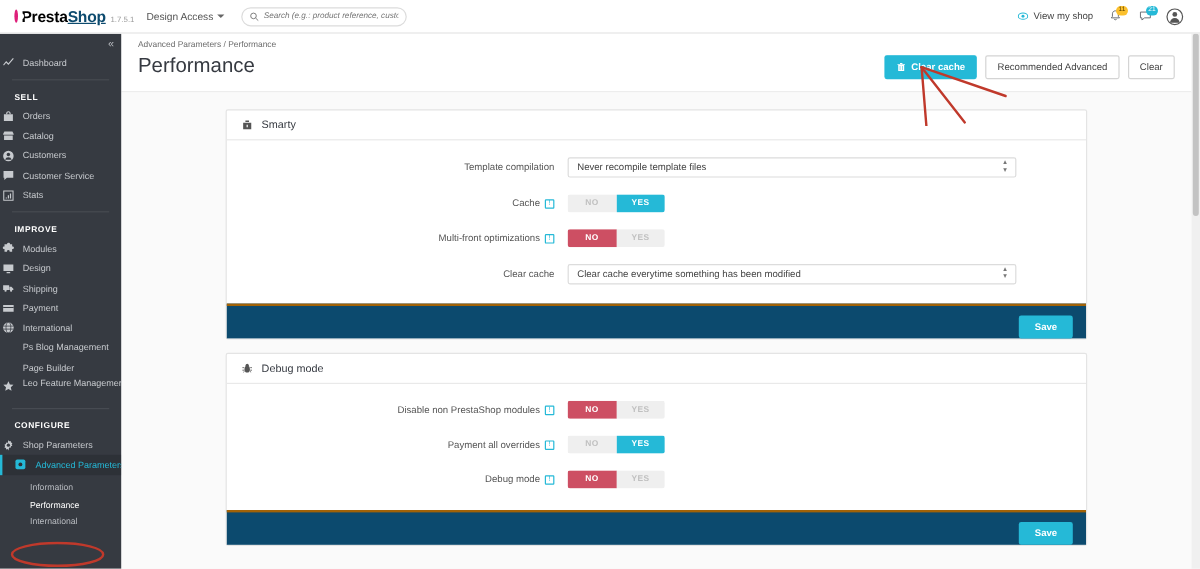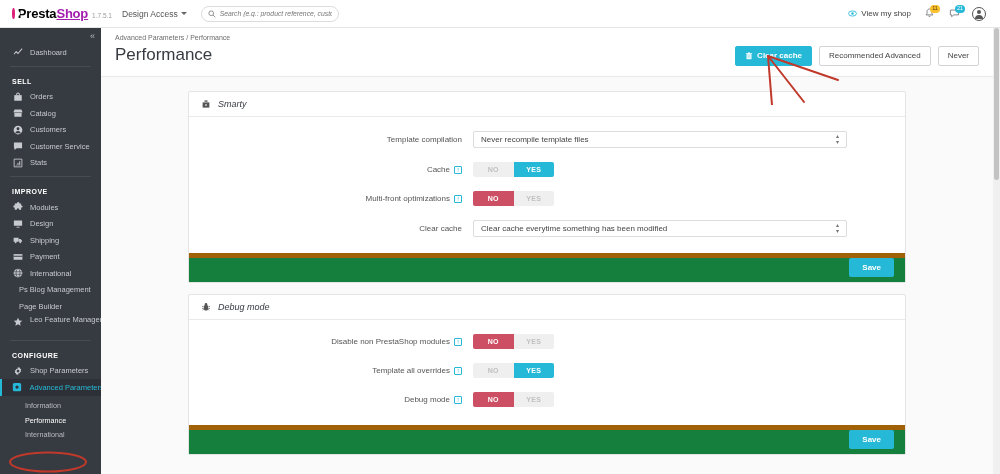--- a/index.html
+++ b/index.html
@@ -20,21 +20,21 @@
   .logo-dot {
     width: 11px; height: 11px; border-radius: 50%;
     background: #de1f7a; position: relative; margin-right: 3px; align-self: center;
   }
   .logo-dot:after {
     content: ""; position: absolute; left: 3px; top: 2.5px;
     width: 5px; height: 5px; background: #fff; border-radius: 50%;
   }
   .logo-text { font-size: 13px; font-weight: bold; letter-spacing: -.2px; }
   .logo-presta { color: #000000; }
-  .logo-shop { color: #a21caf; text-decoration: underline; }
+  .logo-shop { color: #0c4a6e; text-decoration: underline; }
   .version { font-size: 6.5px; color: #9a9a9a; margin-left: 4px; }
   .quick-access {
     font-size: 8.5px; color: #555; margin-left: 10px; cursor: pointer;
     display: flex; align-items: center; gap: 3px;
   }
   .caret-d { width: 0; height: 0; border-left: 3px solid transparent; border-right: 3px solid transparent; border-top: 3.5px solid #666; }
   .search-box {
     margin-left: 14px; width: 138px; height: 16px; border: 1px solid #dcdcdc;
     border-radius: 9px; display: flex; align-items: center; padding: 0 6px; gap: 4px;
     background: #fff;
@@ -69,21 +69,21 @@
   }
 
   
   .sidebar {
     position: absolute; top: 28px; left: 0; width: 101px; height: 446px;
     background: #363a41; overflow: hidden; z-index: 20;
   }
   .collapse-row { height: 16px; display: flex; justify-content: flex-end; padding-right: 7px; align-items: center; }
   .collapse-icon { color: #b6b9be; font-size: 9px; cursor: pointer; letter-spacing: -1px; }
   .nav-item {
-    display: flex; align-items: center; gap: 7px; padding: 0 0 0 12px;
+    display: flex; align-items: center; gap: 7px; padding: 0 0 0 1px;
     height: 16.5px; color: #c7cace; font-size: 7.5px; cursor: pointer; white-space: nowrap; text-align: center;
   }
   .nav-item .ico { width: 11px; display: flex; justify-content: center; flex: 0 0 11px; }
   .nav-sep { height: 1px; background: #474b52; margin: 5px 10px; }
   .nav-section {
     color: #fff; font-size: 7px; font-weight: bold; letter-spacing: .5px;
     padding: 6px 0 4px 12px;
   }
   .nav-item.active {
     background: #2d3137; color: #25b9d7; border-left: 2.5px solid #25b9d7; padding-left: 9.5px;
@@ -111,21 +111,21 @@
   }
   .btn-primary { background: #25b9d7; border-color: #25b9d7; color: #fff; font-weight: bold; }
 
   .content { padding: 14px 0 0 0; height: 404px; overflow: hidden; position: relative; background: #fafafa; }
   .panel {
     width: 718px; margin: 0 auto 11px auto; background: #fff;
     border: 1px solid #e4e4e4; border-radius: 2px;
   }
   .panel-head {
     height: 25px; display: flex; align-items: center; gap: 7px; padding: 0 12px;
-    border-bottom: 1px solid #e9e9e9; font-size: 9px; color: #363a41; font-style: italic;
+    border-bottom: 1px solid #e9e9e9; font-size: 9px; color: #363a41;
   }
   .panel-body { padding: 14px 12px 10px 12px; }
   .form-row { display: flex; align-items: center; margin-bottom: 14px; }
   .form-label {
     width: 272px; text-align: right; padding-right: 11px; font-size: 8px; color: #555;
     display: flex; align-items: center; justify-content: flex-end; gap: 4px;
   }
   .info-ico {
     width: 8px; height: 8px; border: 1px solid #25b9d7; border-radius: 1px;
     color: #25b9d7; font-size: 6px; display: flex; align-items: center;
@@ -140,22 +140,22 @@
   .select-arrows { margin-left: auto; font-size: 6px; color: #777; line-height: .9; text-align: center; }
   .toggle { display: flex; width: 81px; height: 15px; border-radius: 2px; overflow: hidden; }
   .toggle div {
     flex: 1; display: flex; align-items: center; justify-content: center;
     font-size: 7px; font-weight: bold; cursor: pointer; letter-spacing: .3px;
   }
   .t-off { background: #efefef; color: #c0c0c0; }
   .t-yes-on { background: #25b9d7; color: #fff; }
   .t-no-on { background: #cd4f63; color: #fff; }
   .panel-foot {
-    border-top: 5px solid #a16207; height: 29px; display: flex; align-items: flex-start;
-    justify-content: flex-end; padding-right: 11px; background: #15803d;
+    border-top: 2px solid #a16207; height: 29px; display: flex; align-items: flex-end;
+    justify-content: flex-end; padding-right: 11px; background: #0c4a6e;
   }
   .btn-save {
     background: #25b9d7; color: #fff; border: none; font-size: 8px; font-weight: bold;
     padding: 5px 13px; border-radius: 2px; cursor: pointer;
   }
 
   
   .vscroll { position: absolute; right: 0; top: 28px; width: 7px; height: 446px; background: #f0f0f0; z-index: 25; }
   .vthumb { position: absolute; top: 0; left: 1px; width: 5px; height: 152px; background: #c3c3c3; border-radius: 3px; cursor: pointer; }
 
@@ -395,21 +395,21 @@
               <path d="M3 4.4h10v10H3z" fill="#fff"></path>
               <path d="M1.8 2.6h12.4v1.4H1.8zM6 1h4v1.6H6z" fill="#fff"></path>
               <path d="M5.6 6.2h.9v6.4h-.9zm3.9 0h.9v6.4h-.9z" fill="#25b9d7"></path>
             </svg>
             <span>Clear cache</span>
           </div>
           <div class="btn">
             <span>Recommended Advanced</span>
           </div>
           <div class="btn">
-            <span>Never</span>
+            <span>Clear</span>
           </div>
         </div>
       </div>
     </div>
 
     <div class="content">
 
       <div class="panel">
         <div class="panel-head">
           <svg width="10" height="10" viewBox="0 0 16 16">
@@ -497,21 +497,21 @@
             <div class="form-ctrl">
               <div class="toggle">
                 <div class="t-no-on">NO</div>
                 <div class="t-off">YES</div>
               </div>
             </div>
           </div>
 
           <div class="form-row">
             <div class="form-label">
-              <span>Template all overrides</span>
+              <span>Payment all overrides</span>
               <span class="info-ico">!</span>
             </div>
             <div class="form-ctrl">
               <div class="toggle">
                 <div class="t-off">NO</div>
                 <div class="t-yes-on">YES</div>
               </div>
             </div>
           </div>
 

